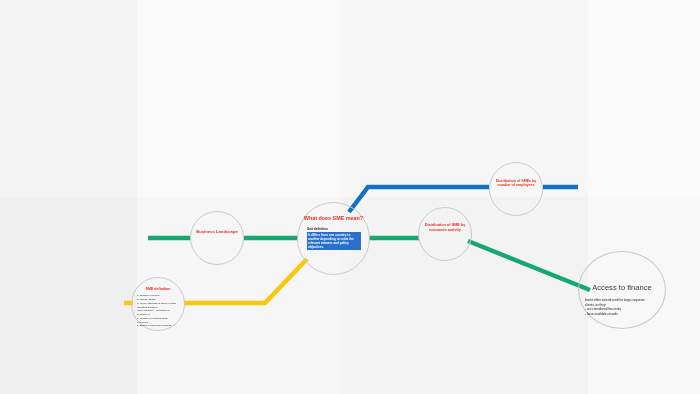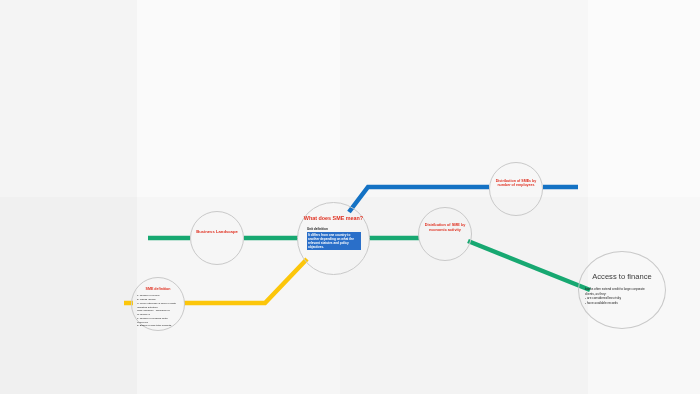--- a/index.html
+++ b/index.html
@@ -95,21 +95,21 @@
   
   #node-dist-employees { left: 489px; top: 162px; width: 54px; height: 54px; }
   #node-dist-employees .node-title { font-size: 3.6px; margin-top: 16px; }
 
   
   #node-access-finance { left: 578px; top: 251px; width: 88px; height: 78px; }
   #node-access-finance .node-title {
     color: #3a3a3a;
     font-weight: normal;
     font-size: 7.6px;
-    margin-top: 20px;
+    margin-top: 31px;
   }
   #node-access-finance .body {
     margin: 6px 0 0 6px;
     font-size: 3.1px;
     line-height: 1.45;
     color: #1b1b1b;
   }
   #node-access-finance .body div { white-space: nowrap; }
 </style>
 </head>

